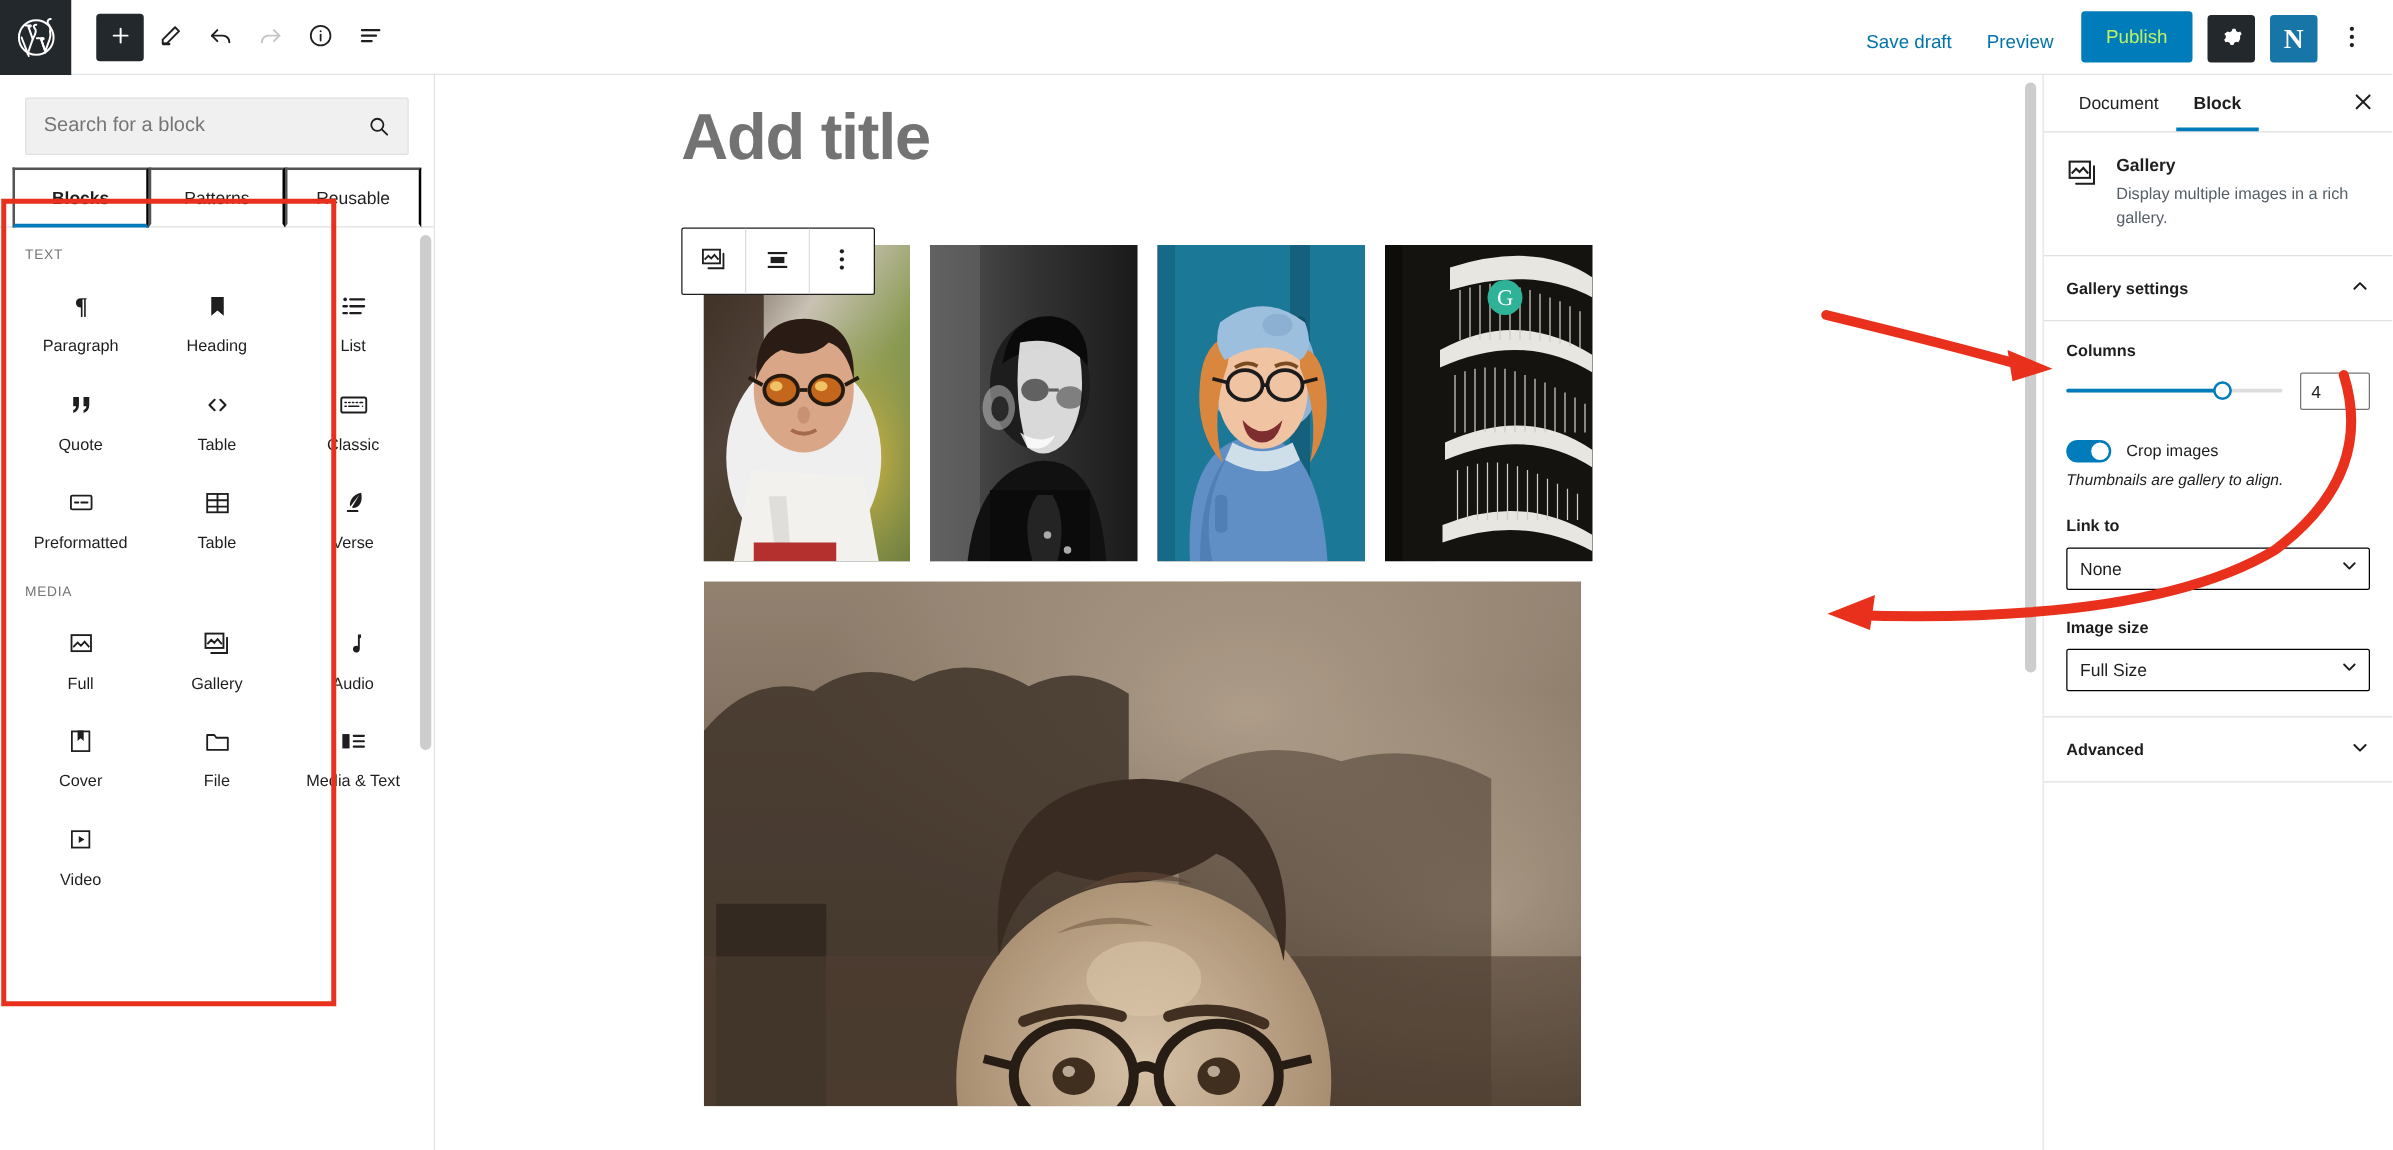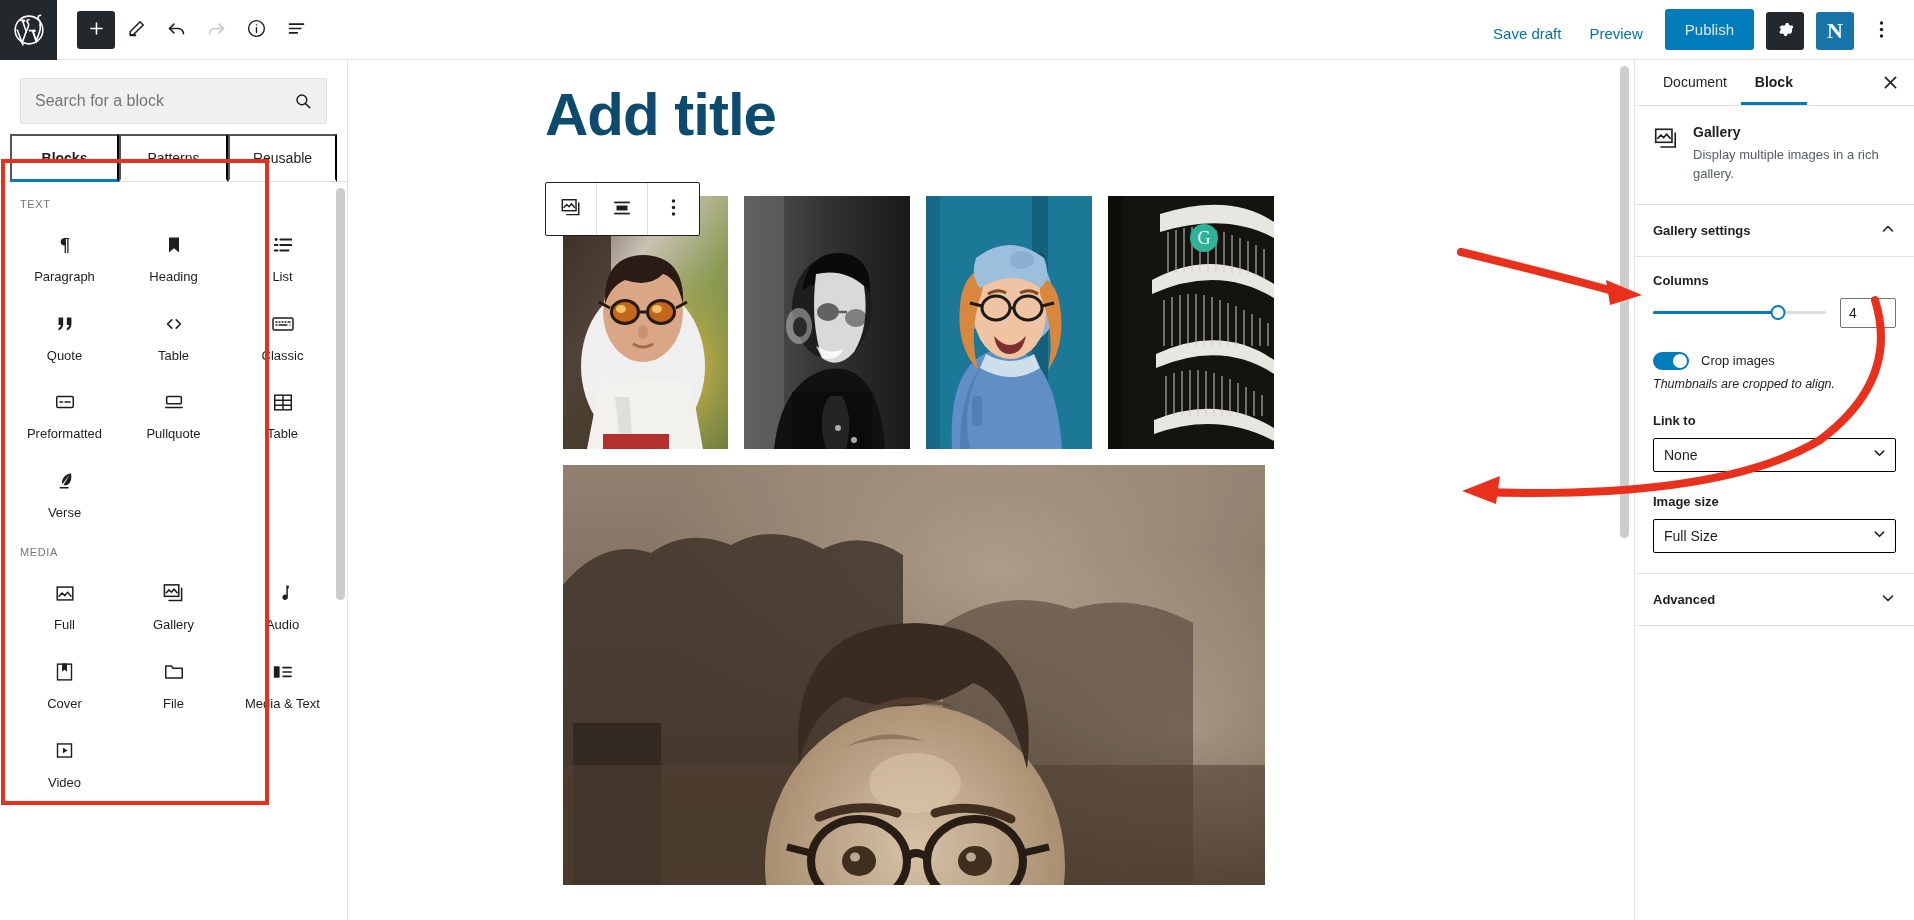--- a/index.html
+++ b/index.html
@@ -30,21 +30,21 @@
   .tb-btn.disabled { color: #c5c5c5; }
   .tb-right {
     margin-left: auto; display: flex; align-items: flex-end; gap: 4px; padding-right: 14px;
   }
   .link-btn {
     background: none; border: none; cursor: pointer;
     font-family: "Liberation Sans", sans-serif; font-size: 15px;
     color: #0073aa; padding: 8px 12px; white-space: nowrap;
   }
   .publish-btn {
-    background: #007cba; color: #e5e5e5; border: none; cursor: pointer;
+    background: #007cba; color: #bef264; border: none; cursor: pointer;
     font-family: "Liberation Sans", sans-serif; font-size: 15px;
     padding: 12px 20px; border-radius: 3px; margin-left: 6px; white-space: nowrap;
   }
   .sq-btn {
     width: 38px; height: 38px; border-radius: 3px; margin-left: 8px;
     display: flex; align-items: center; justify-content: center;
     border: none; cursor: pointer;
   }
   .sq-btn.gear { background: #23282d; color: #fff; }
   .sq-btn.nitro { background: #1775a8; color: #fff;
@@ -111,21 +111,21 @@
   }
 
   
   .canvas {
     position: absolute; top: 60px; left: 348px; width: 1286px; height: 860px;
     background: #fff; overflow: hidden;
   }
   .canvas-inner { position: relative; width: 100%; height: 100%; }
   .post-title {
     position: absolute; left: 197px; top: 20px;
-    font-size: 60px; font-weight: bold; color: #0c4a6e;
+    font-size: 52px; font-weight: bold; color: #737373;
     font-family: "Liberation Sans", sans-serif; letter-spacing: -1px;
   }
   .block-toolbar {
     position: absolute; left: 197px; top: 122px;
     height: 54px; display: flex; background: #fff;
     border: 1px solid #1e1e1e; border-radius: 2px; z-index: 20;
   }
   .block-toolbar .bt-btn {
     width: 51px; height: 52px; display: flex; align-items: center; justify-content: center;
     background: none; border: none; cursor: pointer; color: #1e1e1e;
@@ -408,29 +408,20 @@
         </button>
 
         <button class="block-item">
           <span class="bi-icon">
             <svg width="22" height="20" viewBox="0 0 24 20" fill="none" stroke="currentColor" stroke-width="1.6">
               <rect x="3" y="4" width="18" height="12" rx="1.3"></rect>
               <path d="M6.5 10h3M12 10h5.5" stroke-linecap="round"></path>
             </svg>
           </span>
           <span class="bi-label">Preformatted</span>
-        </button>
-        <button class="block-item">
-          <span class="bi-icon">
-            <svg width="22" height="20" viewBox="0 0 24 20" fill="none" stroke="currentColor" stroke-width="1.7">
-              <rect x="4" y="4" width="16" height="8" rx="1.2"></rect>
-                <path d="M3 16h18" stroke-linecap="round"></path>
-            </svg>
-          </span>
-          <span class="bi-label">Pullquote</span>
         </button>
         <button class="block-item">
           <span class="bi-icon">
             <svg width="22" height="21" viewBox="0 0 24 22" fill="none" stroke="currentColor" stroke-width="1.6">
               <rect x="3" y="3" width="18" height="16"></rect>
                 <path d="M3 8.5h18M3 14h18M12 3v16"></path>
             </svg>
           </span>
           <span class="bi-label">Table</span>
         </button>
@@ -781,21 +772,21 @@
         </div>
         <input class="num-input" type="text" value="4" style="">
       </div>
 
       <div class="toggle-row">
         <button class="toggle">
           <span class="knob"></span>
         </button>
         <span class="toggle-label">Crop images</span>
       </div>
-      <div class="help-text">Thumbnails are cropped to align.</div>
+      <div class="help-text">Thumbnails are gallery to align.</div>
 
       <div class="field-block">
         <div class="ctrl-label">Link to</div>
         <div class="select-wrap">
           <div class="select-box">
             <span>None</span>
           </div>
           <span class="select-caret">
             <svg width="15" height="15" viewBox="0 0 16 16" fill="none" stroke="currentColor" stroke-width="1.6" stroke-linecap="round" stroke-linejoin="round">
               <path d="M3.5 6L8 10.5 12.5 6"></path>

